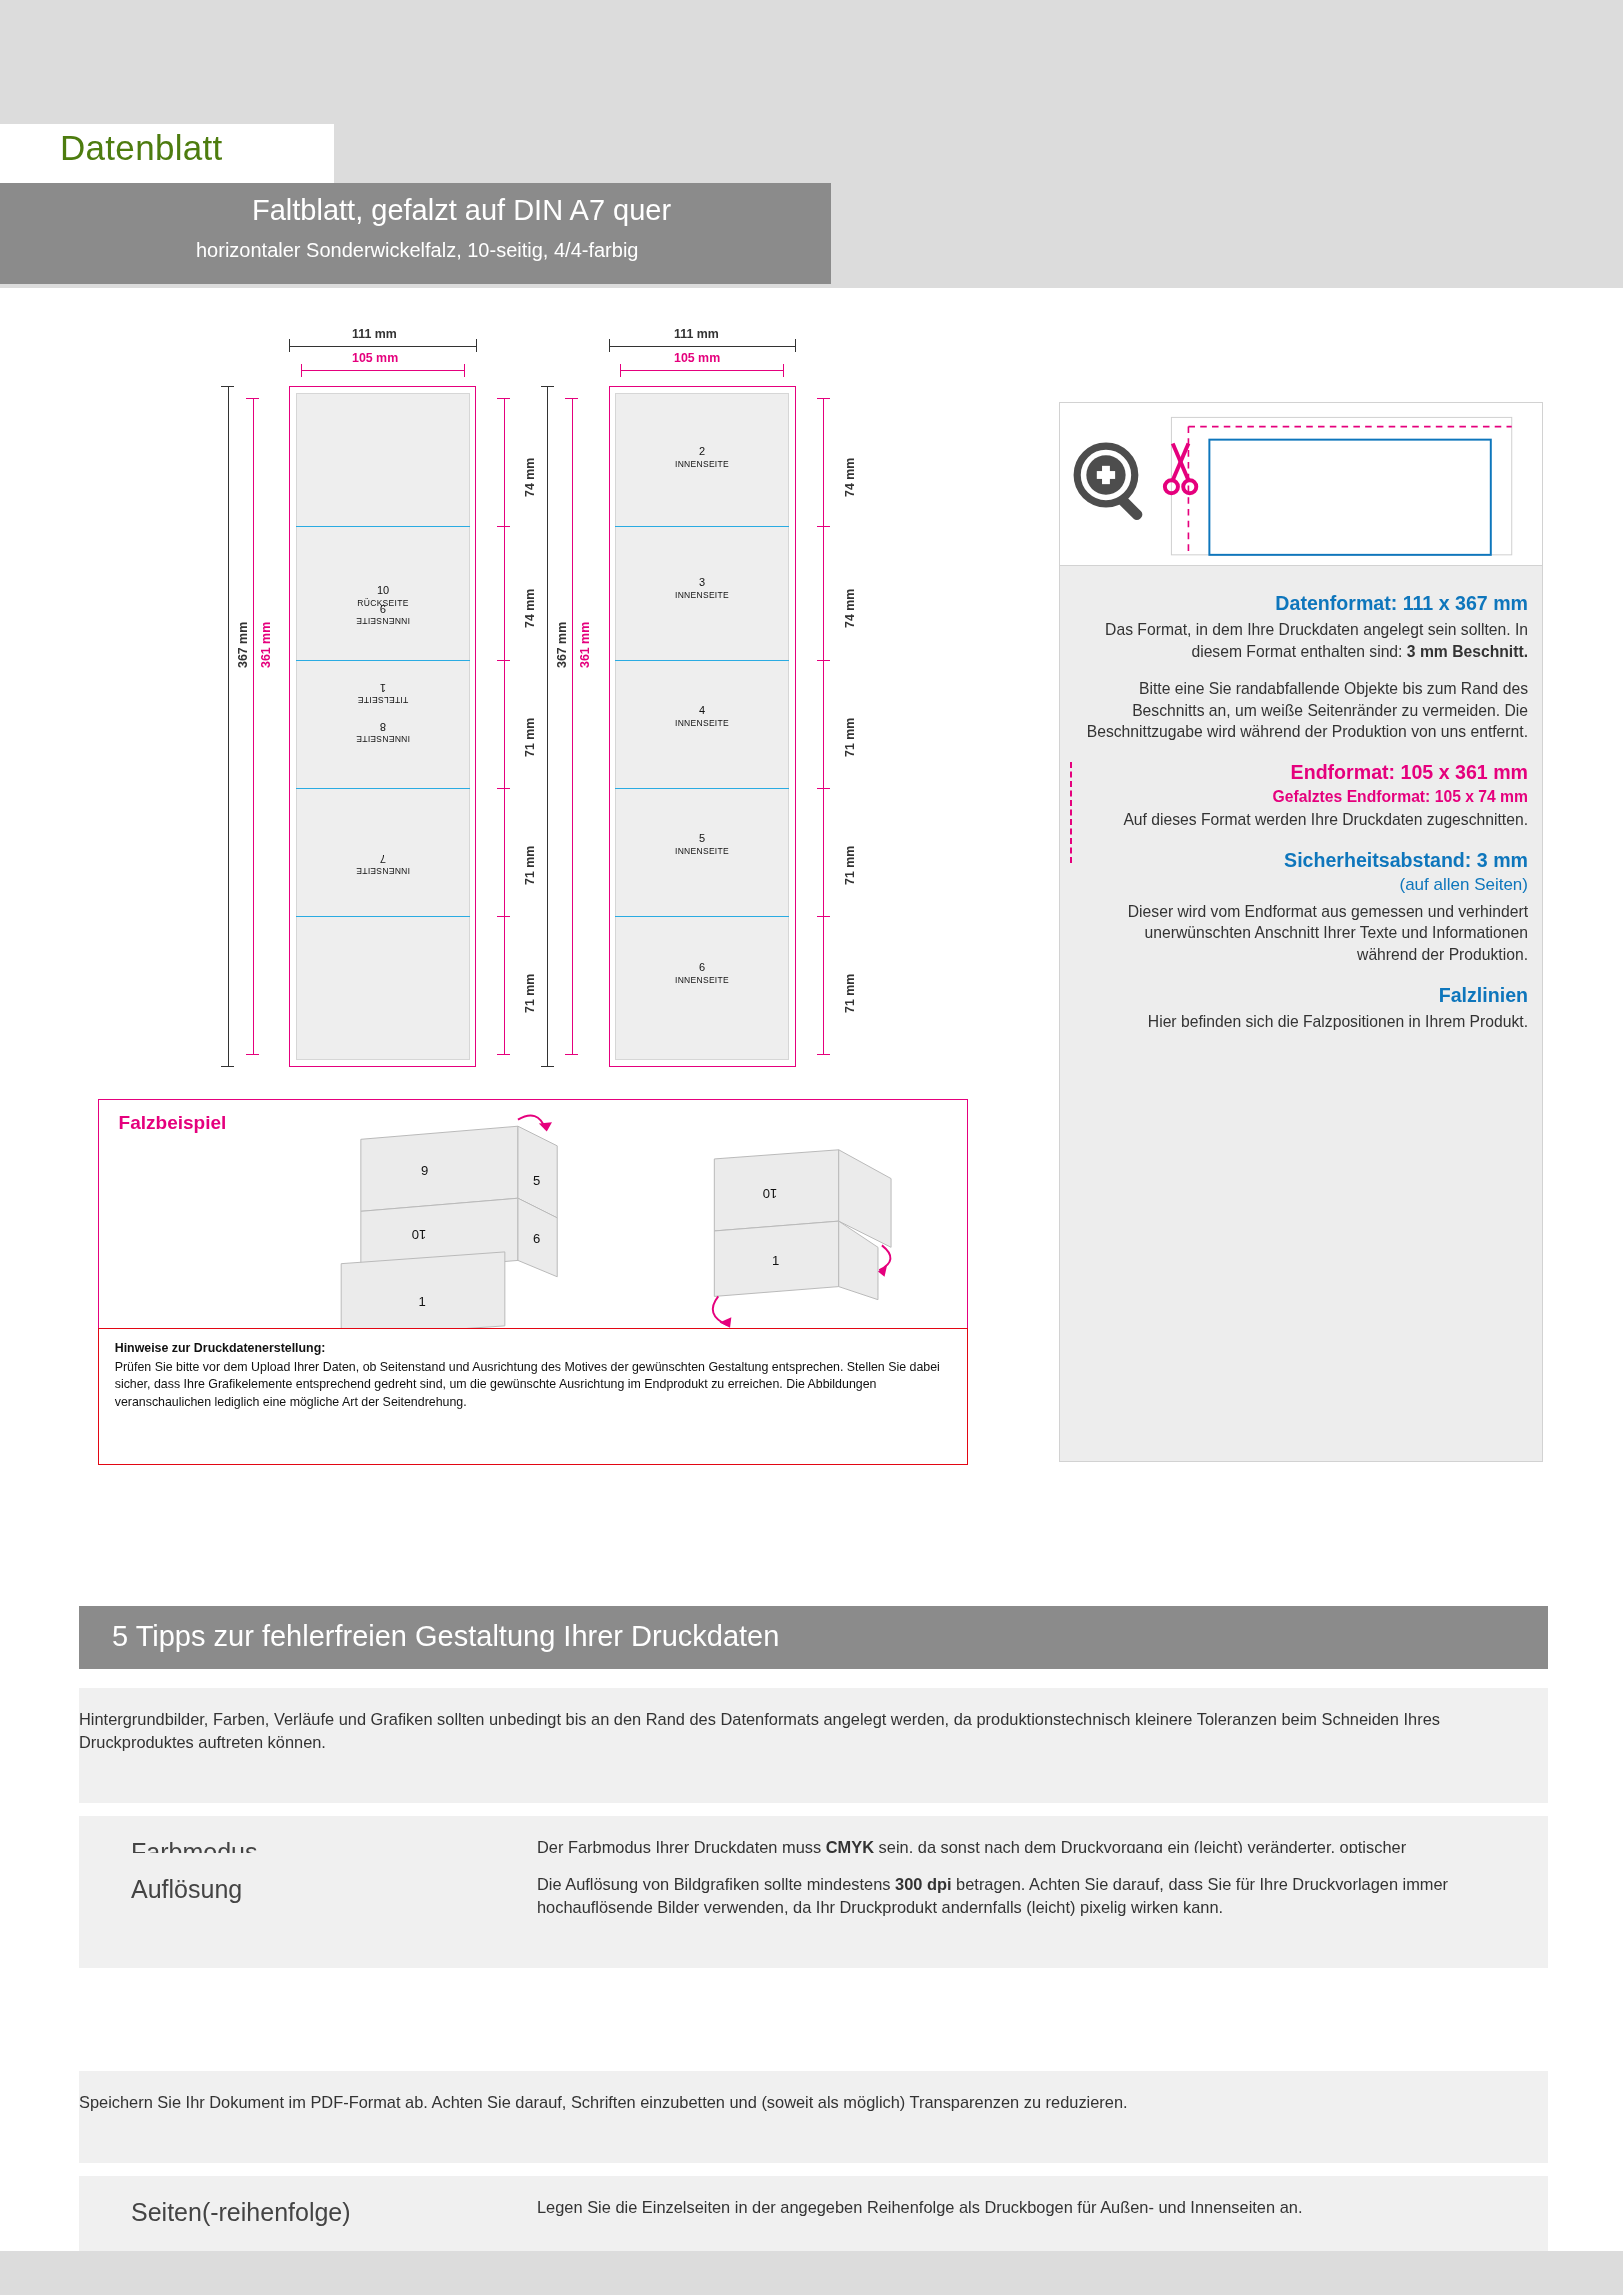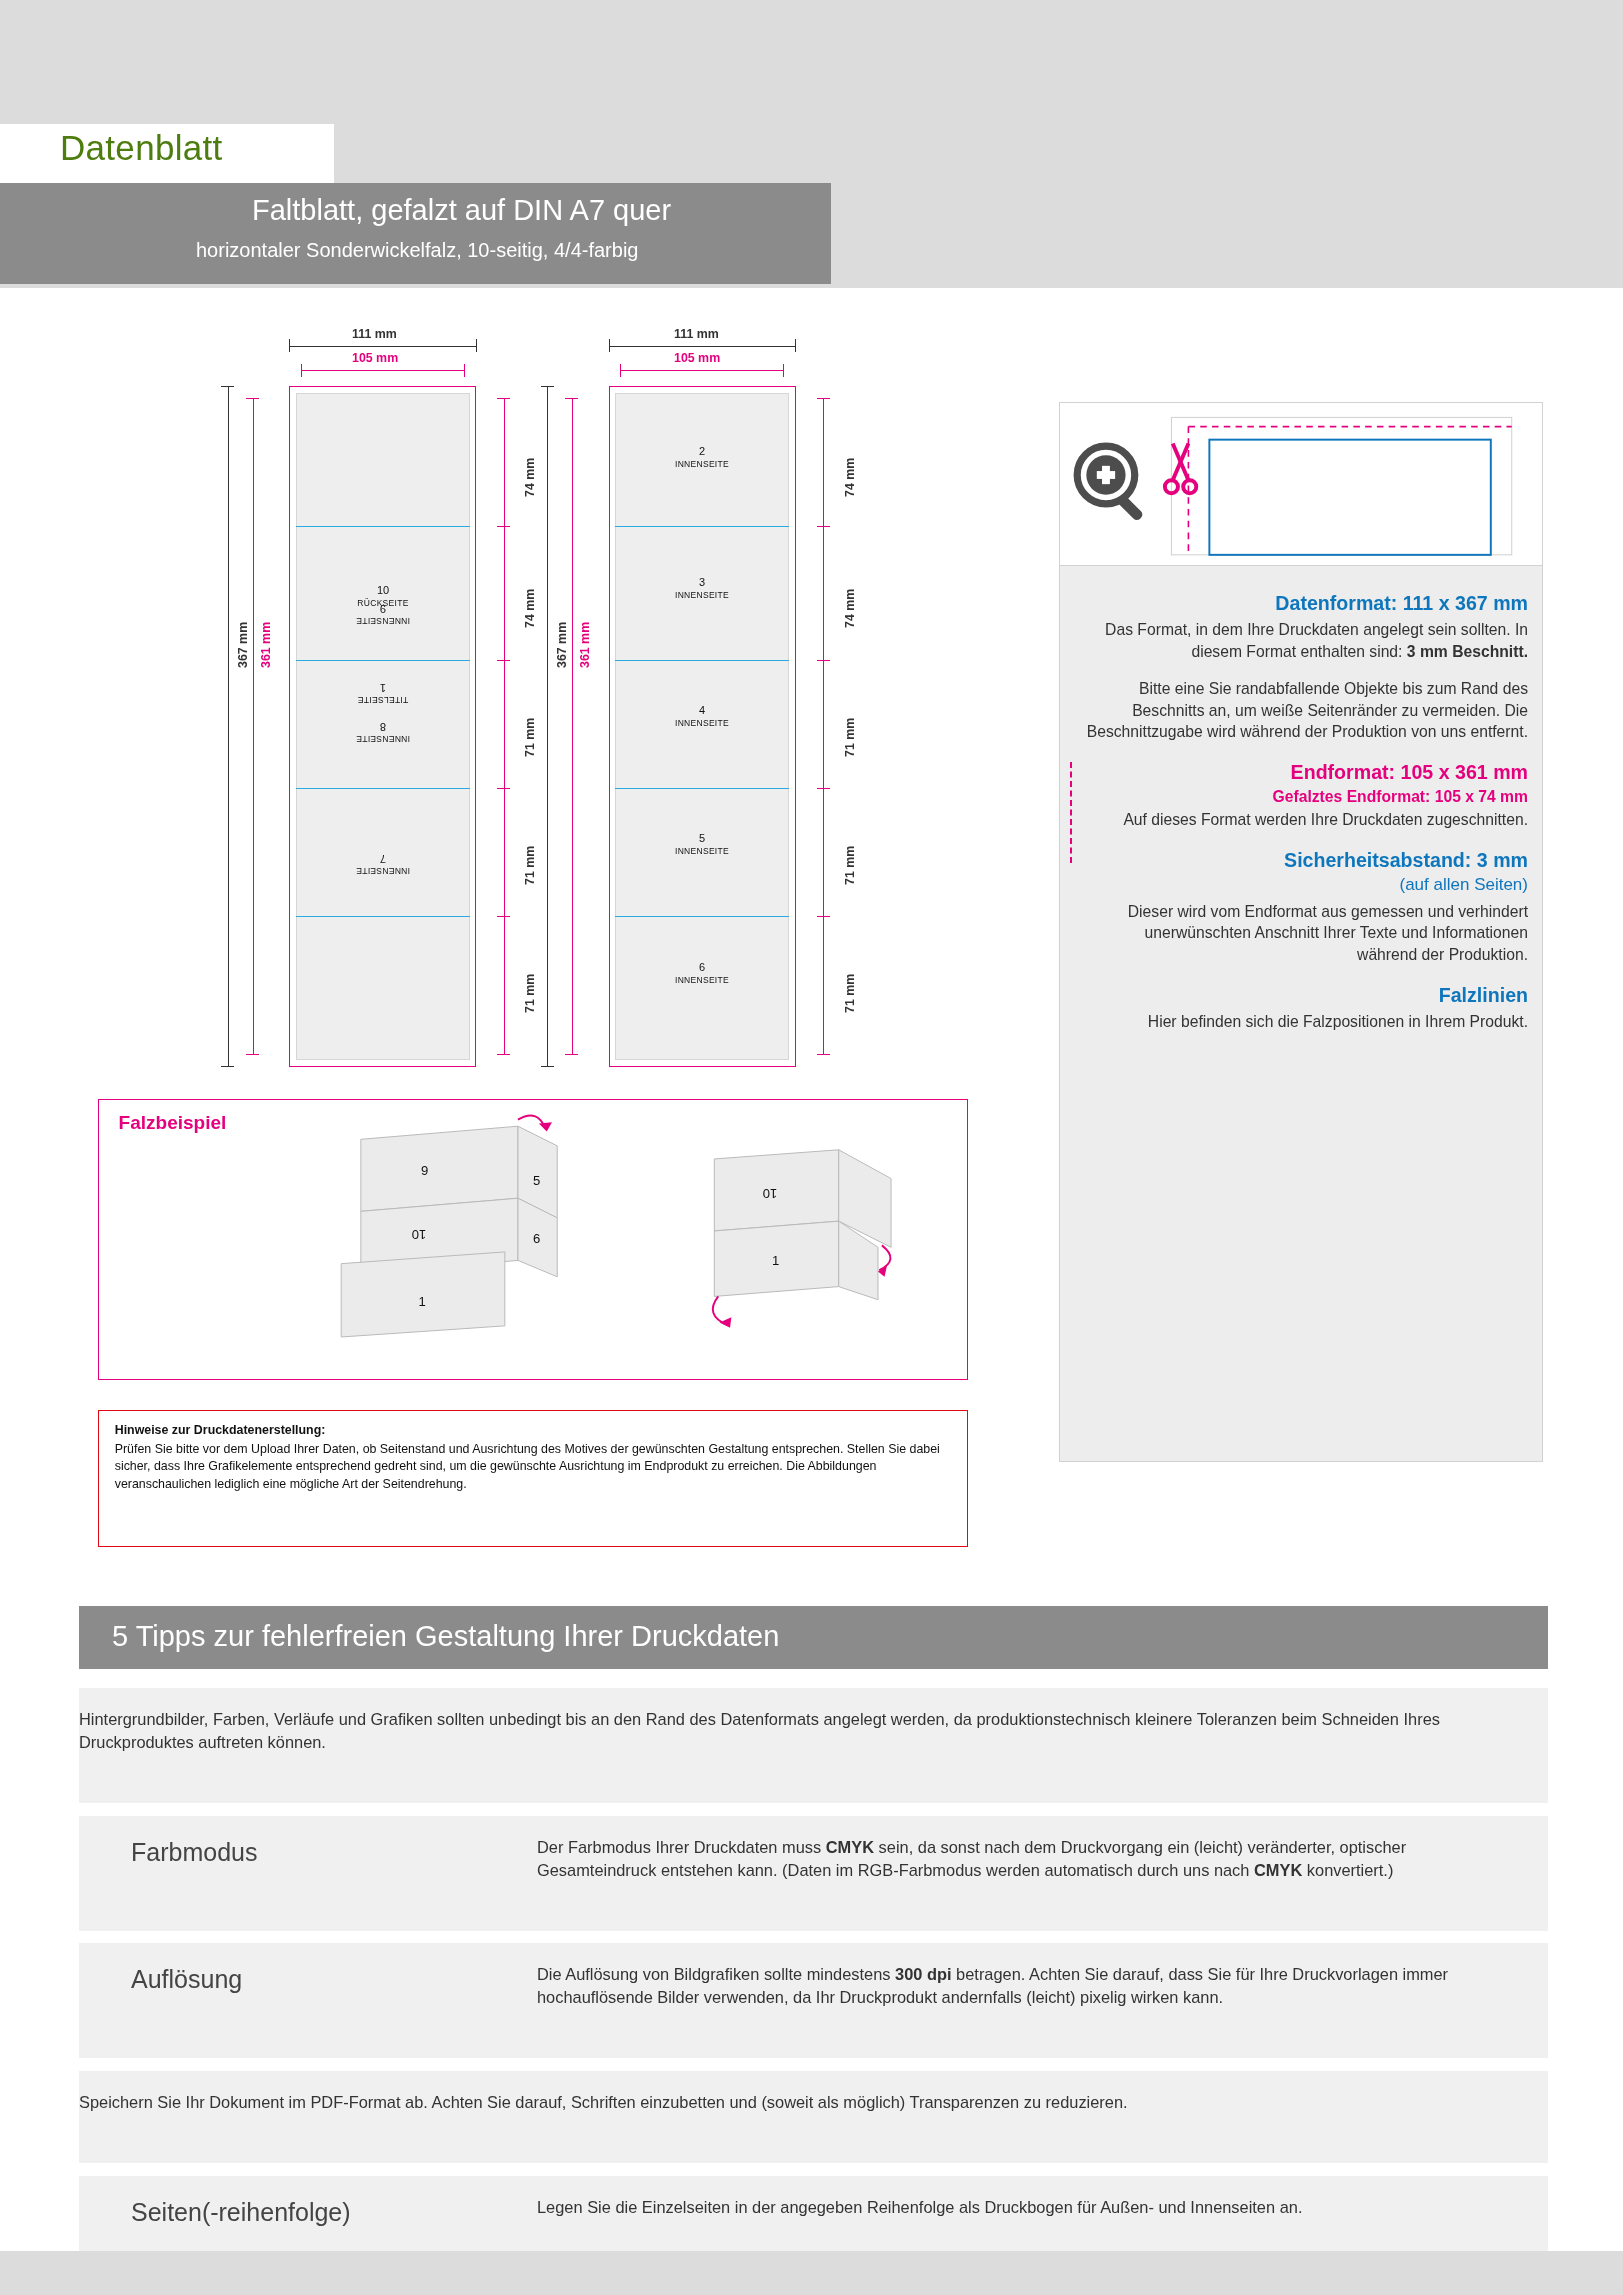--- a/index.html
+++ b/index.html
@@ -77,21 +77,21 @@
   .falz-box {
     position:absolute; left:98px; top:1099px; width:870px; height:281px;
     border:1.3px solid #e5007d; background:#ffffff;
   }
   .falz-title {
     position:absolute; left:19.6px; top:11.8px; font-size:19px; font-weight:bold; color:#e5007d;
   }
 
   
   .hinweis-box {
-    position:absolute; left:98px; top:1410px; width:870px; height:137px;
+    position:absolute; left:98px; top:1328px; width:870px; height:137px;
     border:1.3px solid #e30613; background:#ffffff; padding:11.8px 15.7px;
   }
   .hinweis-title { font-size:12.4px; font-weight:bold; color:#111; margin-bottom:3.9px; }
   .hinweis-text { font-size:12.4px; color:#111; line-height:1.42; }
 
   
   .info-panel {
     position:absolute; left:1059px; top:402px; width:484px; height:1060px;
     background:#ededed; border:0.7px solid #d2d2d2;
   }
@@ -369,21 +369,21 @@
 
 <div class="tip-row" style="top:1688px; height:115px;">
   <div class="txt">Hintergrundbilder, Farben, Verläufe und Grafiken sollten unbedingt bis an den Rand des Datenformats angelegt werden, da produktionstechnisch kleinere Toleranzen beim Schneiden Ihres Druckproduktes auftreten können.</div>
 </div>
 
 <div class="tip-row" style="top:1816px; height:115px;">
   <div class="lbl">Farbmodus</div>
   <div class="txt">Der Farbmodus Ihrer Druckdaten muss <b>CMYK</b> sein, da sonst nach dem Druckvorgang ein (leicht) veränderter, optischer Gesamteindruck entstehen kann. (Daten im RGB-Farbmodus werden automatisch durch uns nach <b>CMYK</b> konvertiert.)</div>
 </div>
 
-<div class="tip-row" style="top:1943px; height:115px;justify-content:center;">
+<div class="tip-row" style="top:1853px; height:115px;justify-content:center;">
   <div class="lbl">Auflösung</div>
   <div class="txt">Die Auflösung von Bildgrafiken sollte mindestens <b>300 dpi</b> betragen. Achten Sie darauf, dass Sie für Ihre Druckvorlagen immer hochauflösende Bilder verwenden, da Ihr Druckprodukt andernfalls (leicht) pixelig wirken kann.</div>
 </div>
 
 <div class="tip-row" style="top:2071px; height:92px;">
   <div class="txt">Speichern Sie Ihr Dokument im PDF-Format ab. Achten Sie darauf, Schriften einzubetten und (soweit als möglich) Transparenzen zu reduzieren.</div>
 </div>
 
 <div class="tip-row" style="top:2176px; height:92px;">
   <div class="lbl">Seiten(-reihenfolge)</div>

